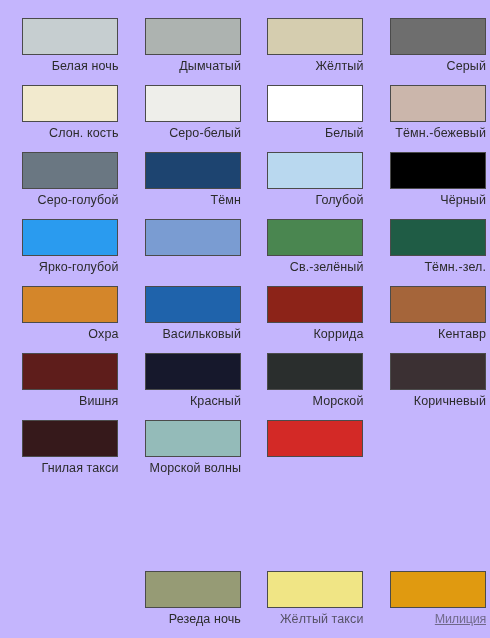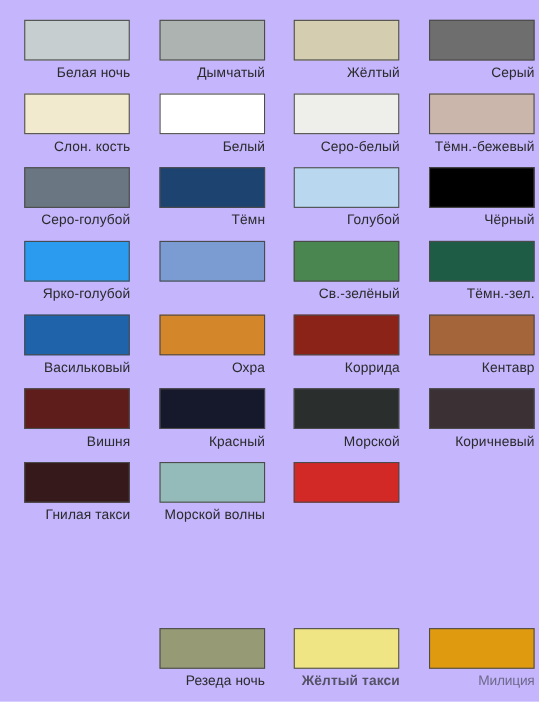--- a/index.html
+++ b/index.html
@@ -71,27 +71,27 @@
     top: 568px;
   }
 
   .swatch-grid.trailing .swatch-label {
     color: #2b2b2b;
   }
 
   .swatch-label.faded {
     color: #7b7466;
     opacity: 0.72;
-    font-weight: bold;
   }
 
   .swatch-label.clipped {
     color: #8c8477;
     opacity: 0.55;
     letter-spacing: -0.2px;
+    text-decoration: underline;
   }
 </style>
 </head>
 <body>
 
 <div id="swatch-sheet">
 
   <div class="swatch-grid main">
       <div class="swatch-cell">
         <div class="swatch-chip" style="background: rgb(198, 206, 208);"></div>
@@ -107,28 +107,28 @@
       </div>
       <div class="swatch-cell">
         <div class="swatch-chip" style="background: rgb(110, 110, 110);"></div>
         <div class="swatch-label">Серый</div>
       </div>
       <div class="swatch-cell">
         <div class="swatch-chip" style="background: rgb(242, 234, 206);"></div>
         <div class="swatch-label">Слон. кость</div>
       </div>
       <div class="swatch-cell">
+        <div class="swatch-chip" style="background: rgb(238, 238, 234);"></div>
+        <div class="swatch-label">Серо-белый</div>
+      </div>
+      <div class="swatch-cell">
         <div class="swatch-chip" style="background: rgb(255, 255, 255); border-color: rgb(75, 75, 75);"></div>
         <div class="swatch-label">Белый</div>
       </div>
       <div class="swatch-cell">
-        <div class="swatch-chip" style="background: rgb(238, 238, 234);"></div>
-        <div class="swatch-label">Серо-белый</div>
-      </div>
-      <div class="swatch-cell">
         <div class="swatch-chip" style="background: rgb(203, 182, 171);"></div>
         <div class="swatch-label">Тёмн.-бежевый</div>
       </div>
       <div class="swatch-cell">
         <div class="swatch-chip" style="background: rgb(106, 119, 130);"></div>
         <div class="swatch-label">Серо-голубой</div>
       </div>
       <div class="swatch-cell">
         <div class="swatch-chip" style="background: rgb(29, 68, 112);"></div>
         <div class="swatch-label">Тёмн</div>
@@ -150,28 +150,28 @@
       </div>
       <div class="swatch-cell">
         <div class="swatch-chip" style="background: rgb(74, 134, 80);"></div>
         <div class="swatch-label">Св.-зелёный</div>
       </div>
       <div class="swatch-cell">
         <div class="swatch-chip" style="background: rgb(31, 92, 69);"></div>
         <div class="swatch-label">Тёмн.-зел.</div>
       </div>
       <div class="swatch-cell">
+        <div class="swatch-chip" style="background: rgb(212, 134, 42);"></div>
+        <div class="swatch-label">Охра</div>
+      </div>
+      <div class="swatch-cell">
         <div class="swatch-chip" style="background: rgb(31, 99, 171);"></div>
         <div class="swatch-label">Васильковый</div>
       </div>
       <div class="swatch-cell">
-        <div class="swatch-chip" style="background: rgb(212, 134, 42);"></div>
-        <div class="swatch-label">Охра</div>
-      </div>
-      <div class="swatch-cell">
         <div class="swatch-chip" style="background: rgb(140, 35, 24);"></div>
         <div class="swatch-label">Коррида</div>
       </div>
       <div class="swatch-cell">
         <div class="swatch-chip" style="background: rgb(165, 101, 58);"></div>
         <div class="swatch-label">Кентавр</div>
       </div>
       <div class="swatch-cell">
         <div class="swatch-chip" style="background: rgb(94, 29, 27);"></div>
         <div class="swatch-label">Вишня</div>

